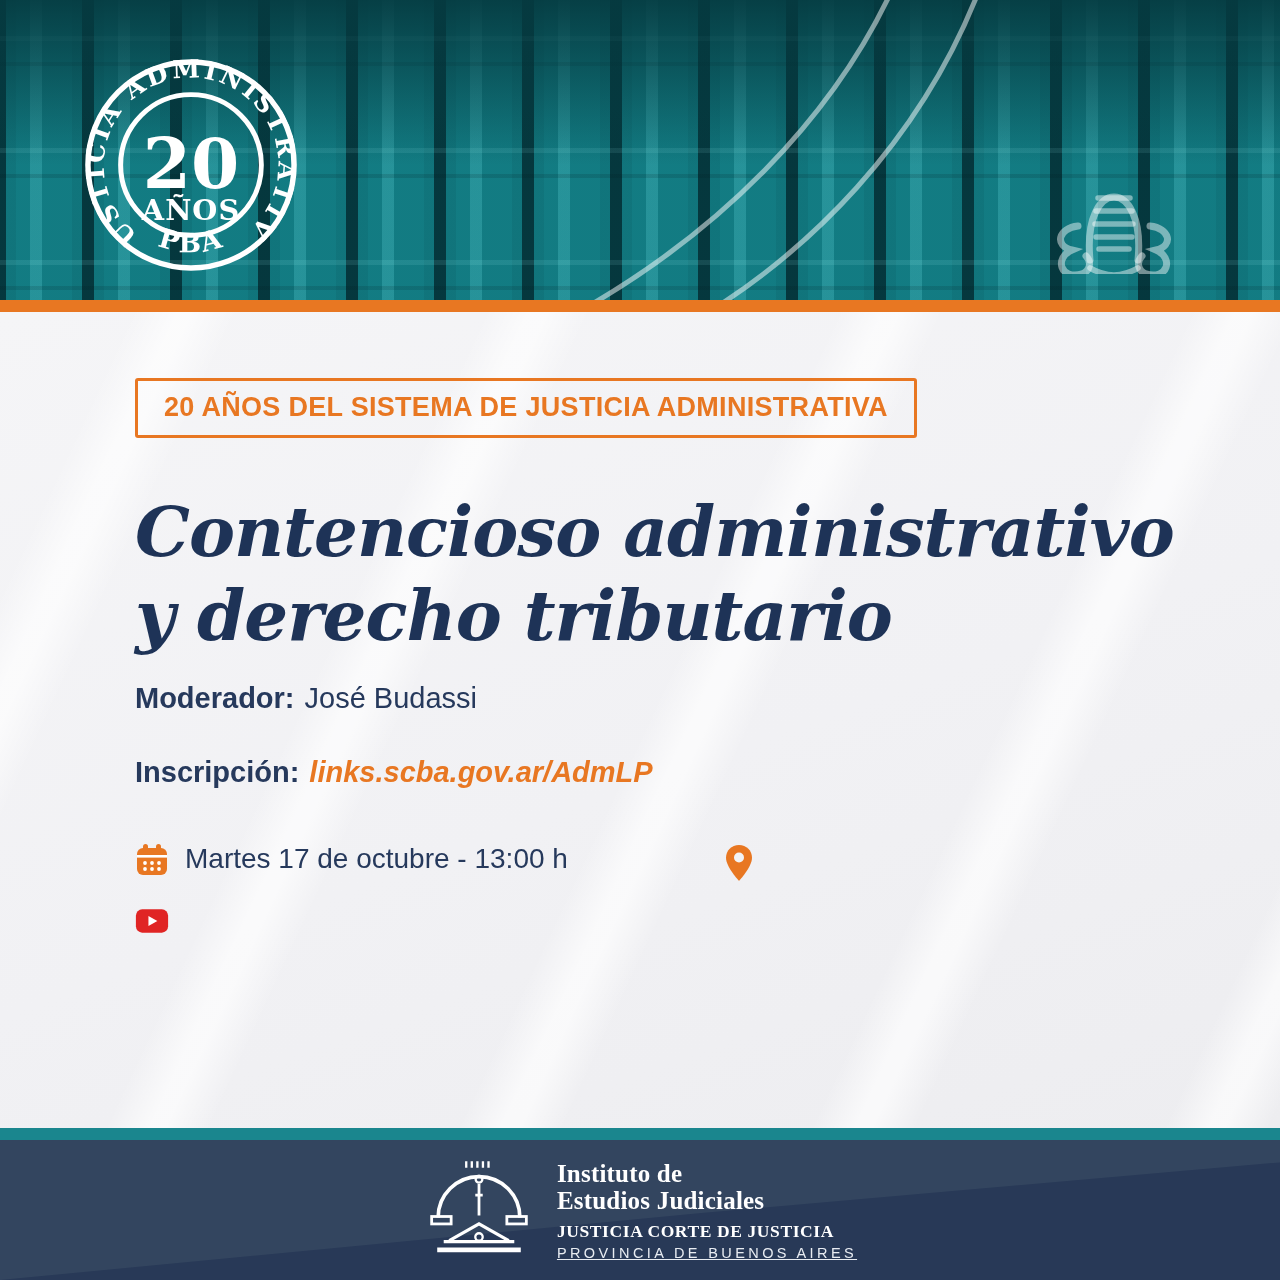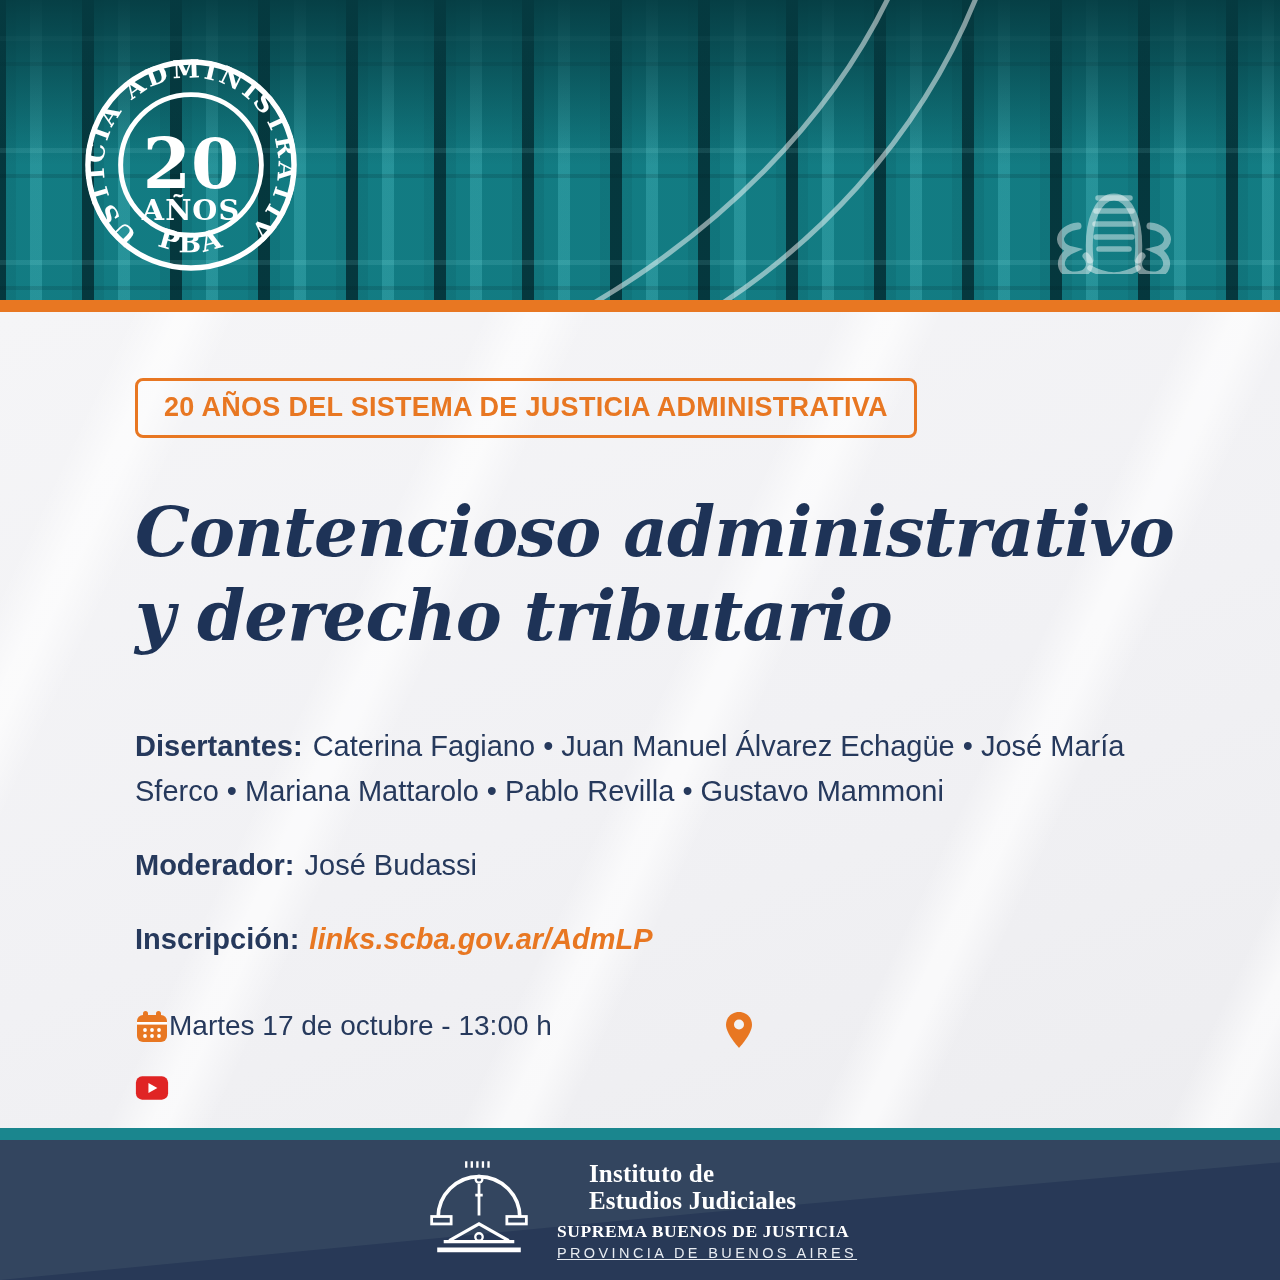--- a/index.html
+++ b/index.html
@@ -32,61 +32,61 @@
 
   
   .content{
     position:relative;flex:1 1 auto;
     background:
       repeating-linear-gradient(115deg, rgba(255,255,255,0) 0 120px, rgba(255,255,255,.65) 160px 175px, rgba(255,255,255,0) 215px 320px),
       linear-gradient(160deg,#f5f5f7 0%,#f1f1f4 55%,#ededf0 100%);
     padding:66px 0 0 135px;box-sizing:border-box;color:#24385c;
   }
   .badge{
-    display:inline-block;border:3px solid #e87722;border-radius:8px;
+    display:inline-block;border:3px solid #e87722;border-radius:3px;
     padding:11px 26px 12px;color:#e87722;font-weight:bold;font-size:27px;
     letter-spacing:.3px;
   }
   .title{
     margin:52px 0 0;font-family:"DejaVu Serif",serif;font-style:italic;
     font-weight:600;font-size:69px;line-height:1.22;color:#1e3357;
     white-space:pre-line;letter-spacing:-1px;
   }
   .para{font-size:29px;line-height:1.55;color:#26395c;}
   .speakers{margin-top:66px;width:1070px;}
   .label{font-weight:bold;margin-right:10px;}
   .moderator{margin-top:18px;}
   .inscription{margin-top:28px;}
   .inscription .link{
     color:#e87722;font-weight:bold;font-style:italic;text-decoration:none;
   }
   .details{
     margin-top:46px;display:grid;grid-template-columns:587px auto;
     row-gap:22px;align-items:start;
   }
-  .detail-row{display:flex;align-items:flex-start;}
+  .detail-row{display:flex;gap:16px;align-items:flex-start;}
   .detail-row .ic{flex:0 0 34px;margin-top:2px;}
   .detail-text{font-size:28px;line-height:1.32;color:#26395c;white-space:pre-line;}
 
   
   .teal-strip{height:12px;flex:0 0 12px;background:#1a868e;}
   .footer{
     position:relative;height:140px;flex:0 0 140px;background:#283957;overflow:hidden;
   }
   .footer .band{
     position:absolute;inset:0;background:#33455f;
     clip-path:polygon(0 0,100% 0,100% 16%,55% 52%,0 100%);
   }
   .footer-inner{
     position:relative;height:100%;display:flex;align-items:center;
     justify-content:center;gap:22px;color:#ffffff;
   }
   .org-name{
     font-family:"Liberation Serif",serif;font-weight:bold;font-size:25px;
-    line-height:1.08;white-space:pre-line;letter-spacing:.2px;margin-left:32px;
+    line-height:1.08;white-space:pre-line;letter-spacing:.2px;
   }
   .court{font-family:"Liberation Serif",serif;font-weight:bold;font-size:17.5px;letter-spacing:.6px;margin-top:7px;}
   .province{font-size:14.5px;letter-spacing:3.4px;margin-top:3px;font-weight:normal;color:#e8ecf2;text-decoration:underline;}
 </style>
 </head>
 <body>
 
 <div class="poster">
 
   <div class="banner">
@@ -124,21 +124,20 @@
 
   <div class="orange-bar"></div>
 
   <div class="content">
 
     <div class="badge">20 AÑOS DEL SISTEMA DE JUSTICIA ADMINISTRATIVA</div>
 
     <h1 class="title">Contencioso administrativo
 y derecho tributario</h1>
 
-    <p class="para speakers"><span class="label">Disertantes:</span><span>Caterina Fagiano • Juan Manuel Álvarez Echagüe • José María Sferco • Mariana Mattarolo • Pablo Revilla • Gustavo Mammoni</span></p>
 
     <p class="para moderator"><span class="label">Moderador:</span><span>José Budassi</span></p>
 
     <p class="para inscription"><span class="label">Inscripción:</span><a class="link" href="#">links.scba.gov.ar/AdmLP</a></p>
 
     <div class="details">
 
       <div class="detail-row">
         <svg class="ic" width="34" height="34" viewBox="0 0 34 34">
           <rect x="2" y="5" width="30" height="27" rx="6" fill="#e87722"></rect>
@@ -190,20 +189,20 @@
         <rect x="90" y="63" width="21" height="8" stroke-width="3"></rect>
         <path d="M28,89 L60,71 L92,89" stroke-width="3.5"></path>
         <path d="M22,90 H98" stroke-width="3.5"></path>
         <path d="M15,99 H105" stroke-width="5"></path>
         <circle cx="60" cy="85" r="4" stroke-width="2.5"></circle>
       </svg>
 
       <div>
         <div class="org-name">Instituto de
 Estudios Judiciales</div>
-        <div class="court">SUPREMA BUENOS DE JUSTICIA</div>
+        <div class="court">JUSTICIA CORTE DE JUSTICIA</div>
         <div class="province">PROVINCIA DE BUENOS AIRES</div>
       </div>
 
     </div>
   </div>
 
 </div>
 
 </body></html>

